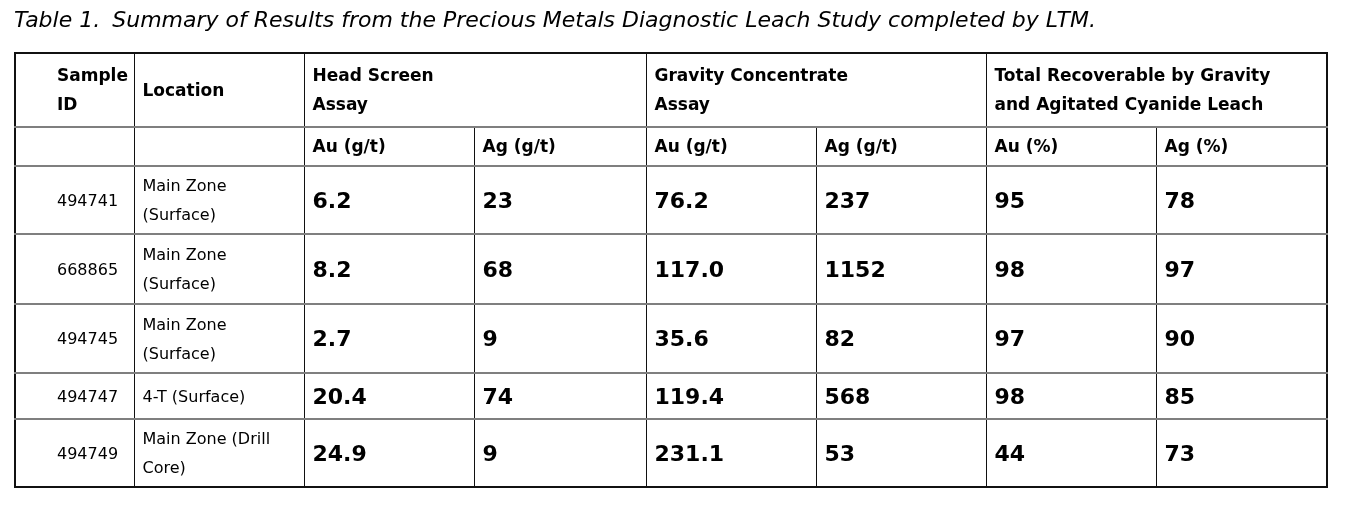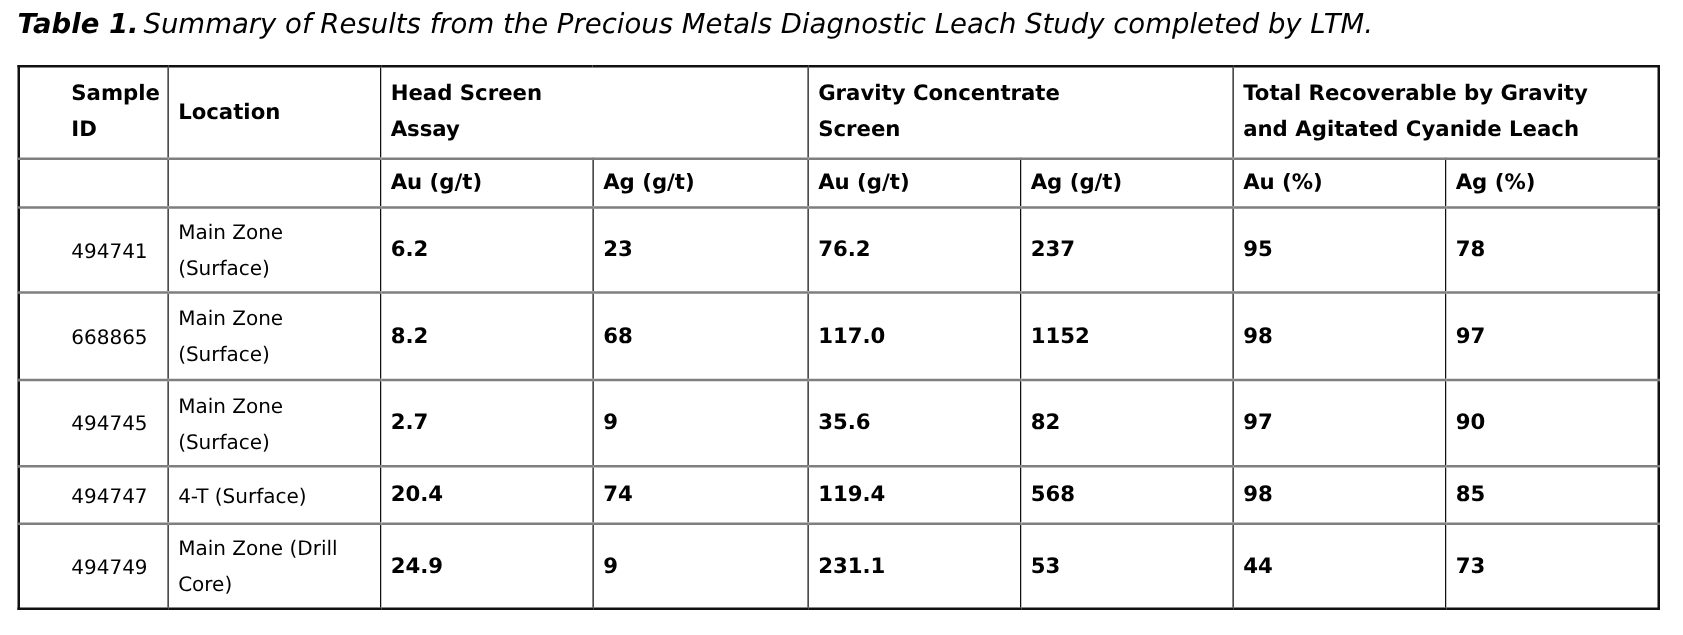--- a/index.html
+++ b/index.html
@@ -17,22 +17,22 @@
     padding: 6px 14px 0 14px;
   }
   .caption {
     margin: 0 0 18px 0;
     font-size: 22px;
     font-style: italic;
     line-height: 28px;
     white-space: nowrap;
   }
   .caption-label {
-    font-weight: bold;
-    margin-right: 4px;
+    font-weight: normal;
+    margin-right: 12px;
   }
   table.tbl {
     border-collapse: collapse;
     table-layout: fixed;
     width: 1312px;
   }
   .tbl th, .tbl td {
     border-left: 1.5px solid #111;
     border-right: 1.5px solid #111;
     border-top: 2px solid #7f7f7f;
@@ -51,21 +51,21 @@
   .hdr {
     font-weight: bold;
     font-size: 17px;
   }
   .cell-plain {
     font-weight: normal;
     font-size: 16px;
   }
   .cell-num {
     font-weight: bold;
-    font-size: 17px;
+    font-size: 22px;
   }
   tr.rh-group { height: 74px; }
   tr.rh-sub   { height: 38px; }
   tr.rh-a     { height: 68px; }
   tr.rh-b     { height: 70px; }
   tr.rh-c     { height: 69px; }
   tr.rh-d     { height: 46px; }
   tr.rh-e     { height: 63px; }
 </style>
 </head>
@@ -89,21 +89,21 @@
       <col style="width:171px">
     </colgroup>
     <thead>
       <tr class="rh-group">
         <th class="hdr">Sample
 ID</th>
         <th class="hdr">Location</th>
         <th class="hdr" colspan="2">Head Screen
 Assay</th>
         <th class="hdr" colspan="2">Gravity Concentrate
-Screen</th>
+Assay</th>
         <th class="hdr" colspan="2">Total Recoverable by Gravity
 and Agitated Cyanide Leach</th>
       </tr>
       <tr class="rh-sub">
         <th class="hdr"></th>
         <th class="hdr"></th>
         <th class="hdr">Au (g/t)</th>
         <th class="hdr">Ag (g/t)</th>
         <th class="hdr">Au (g/t)</th>
         <th class="hdr">Ag (g/t)</th>

